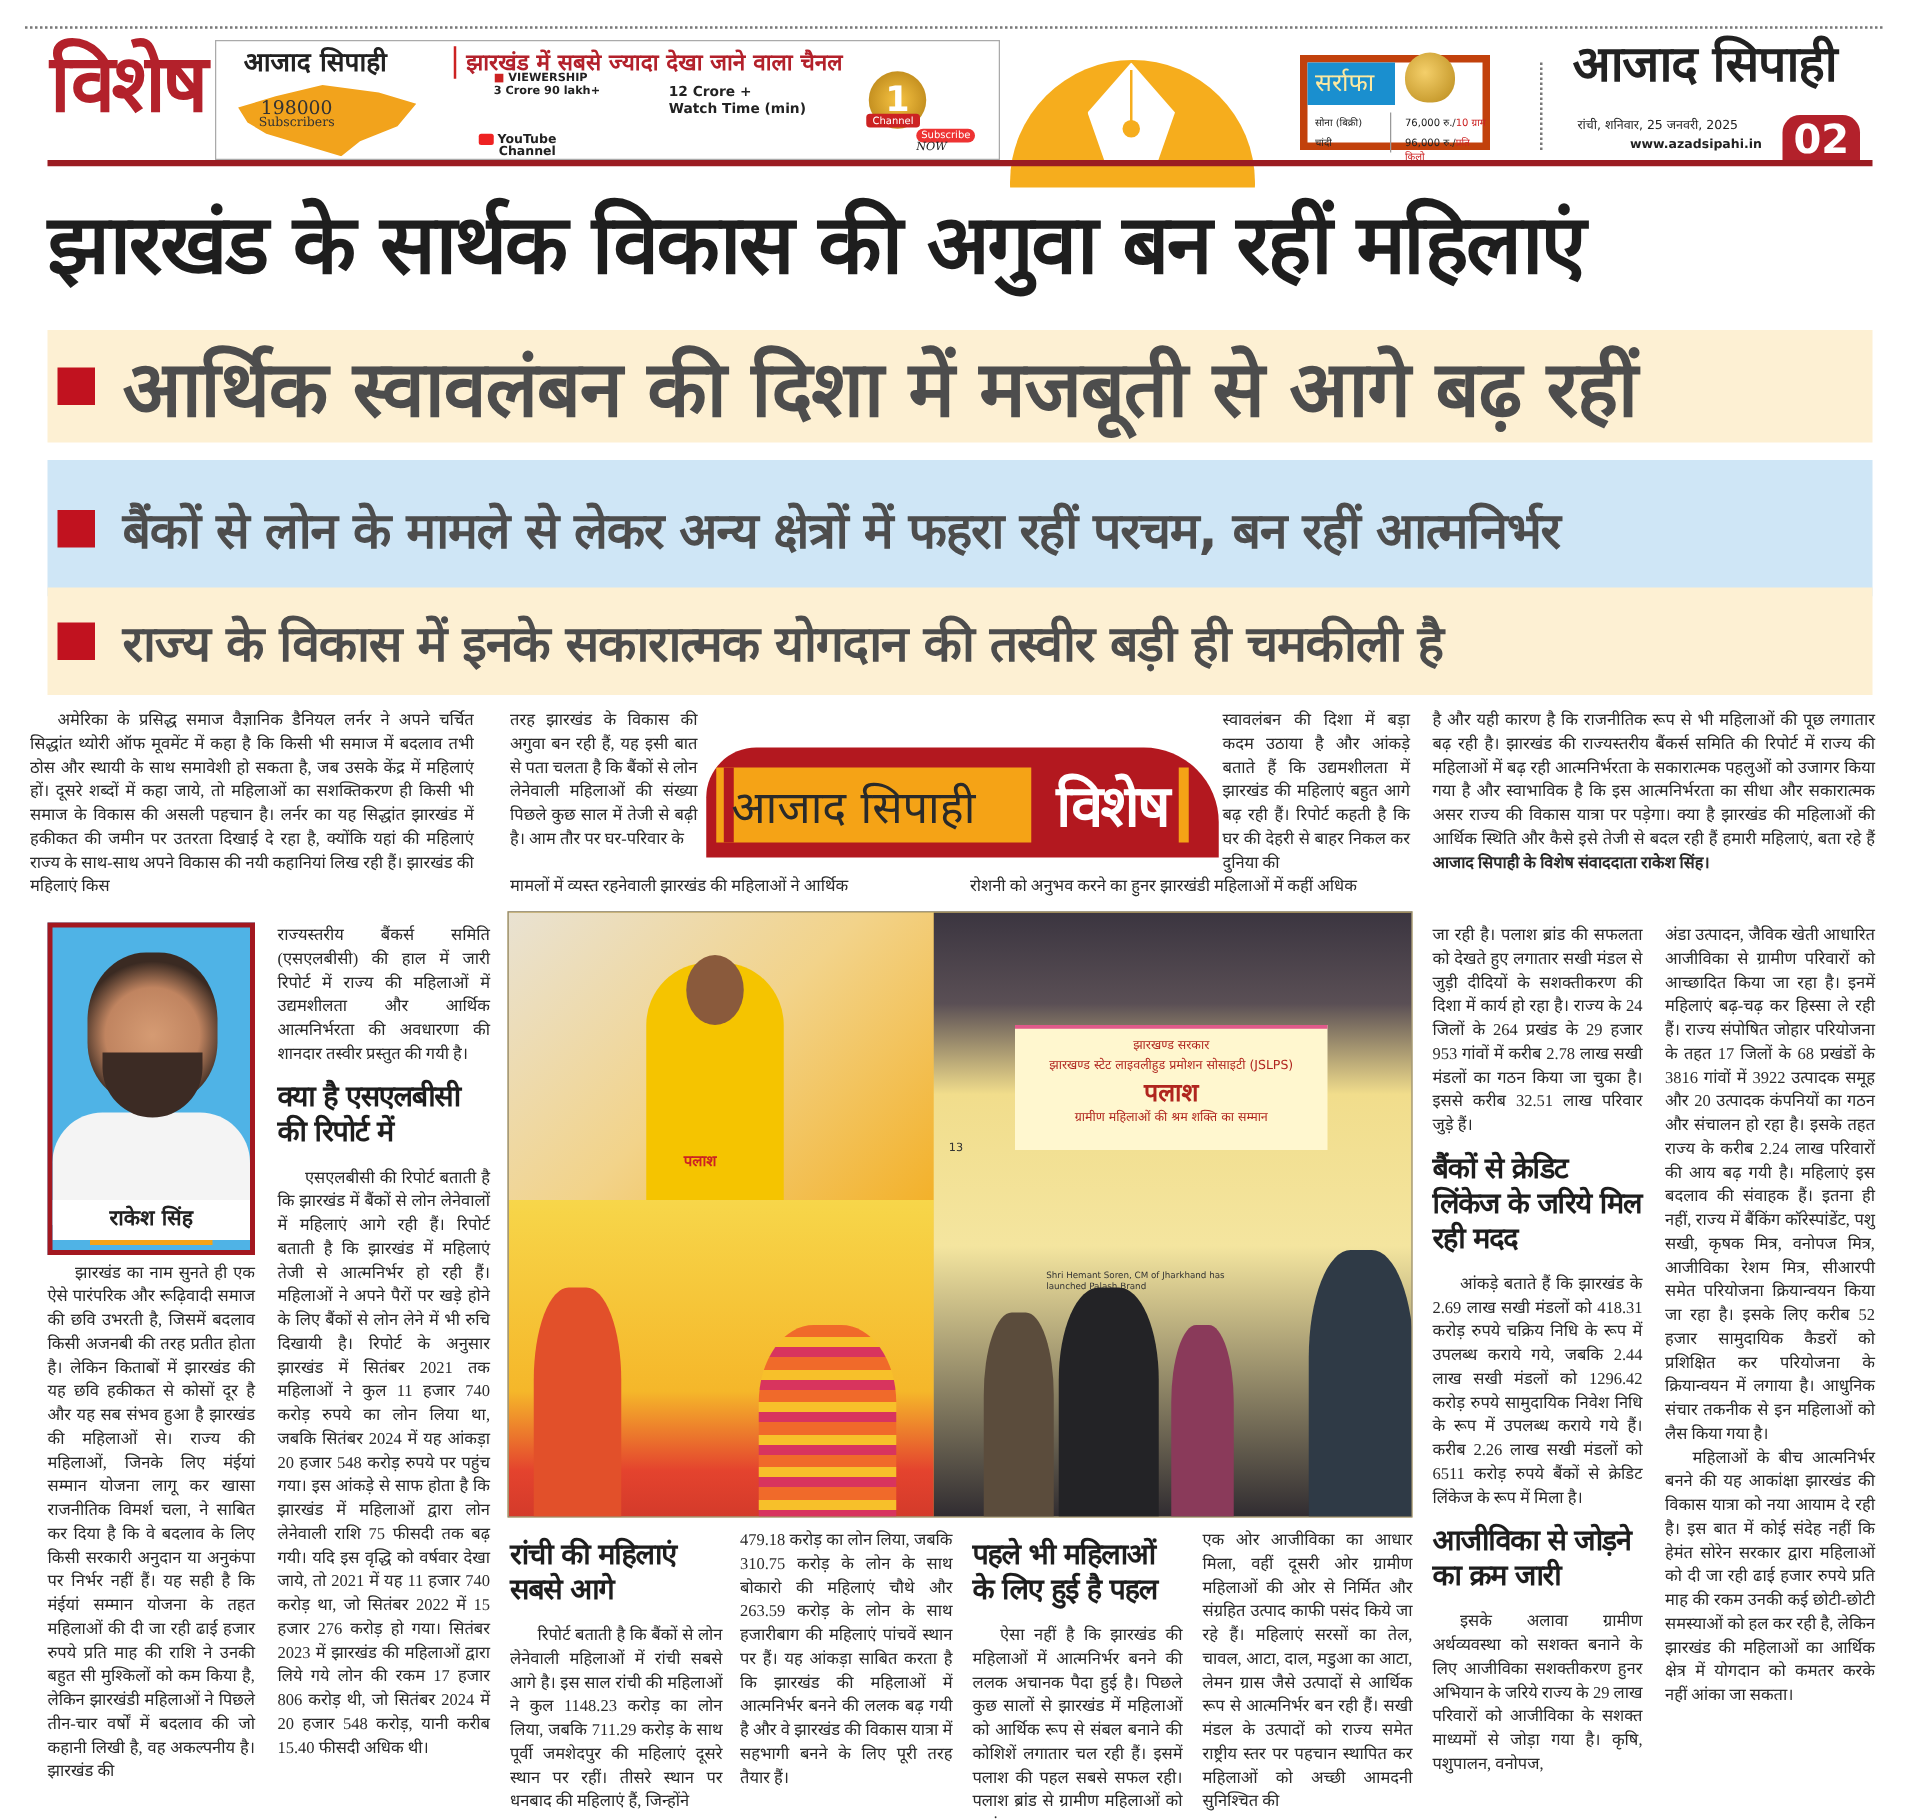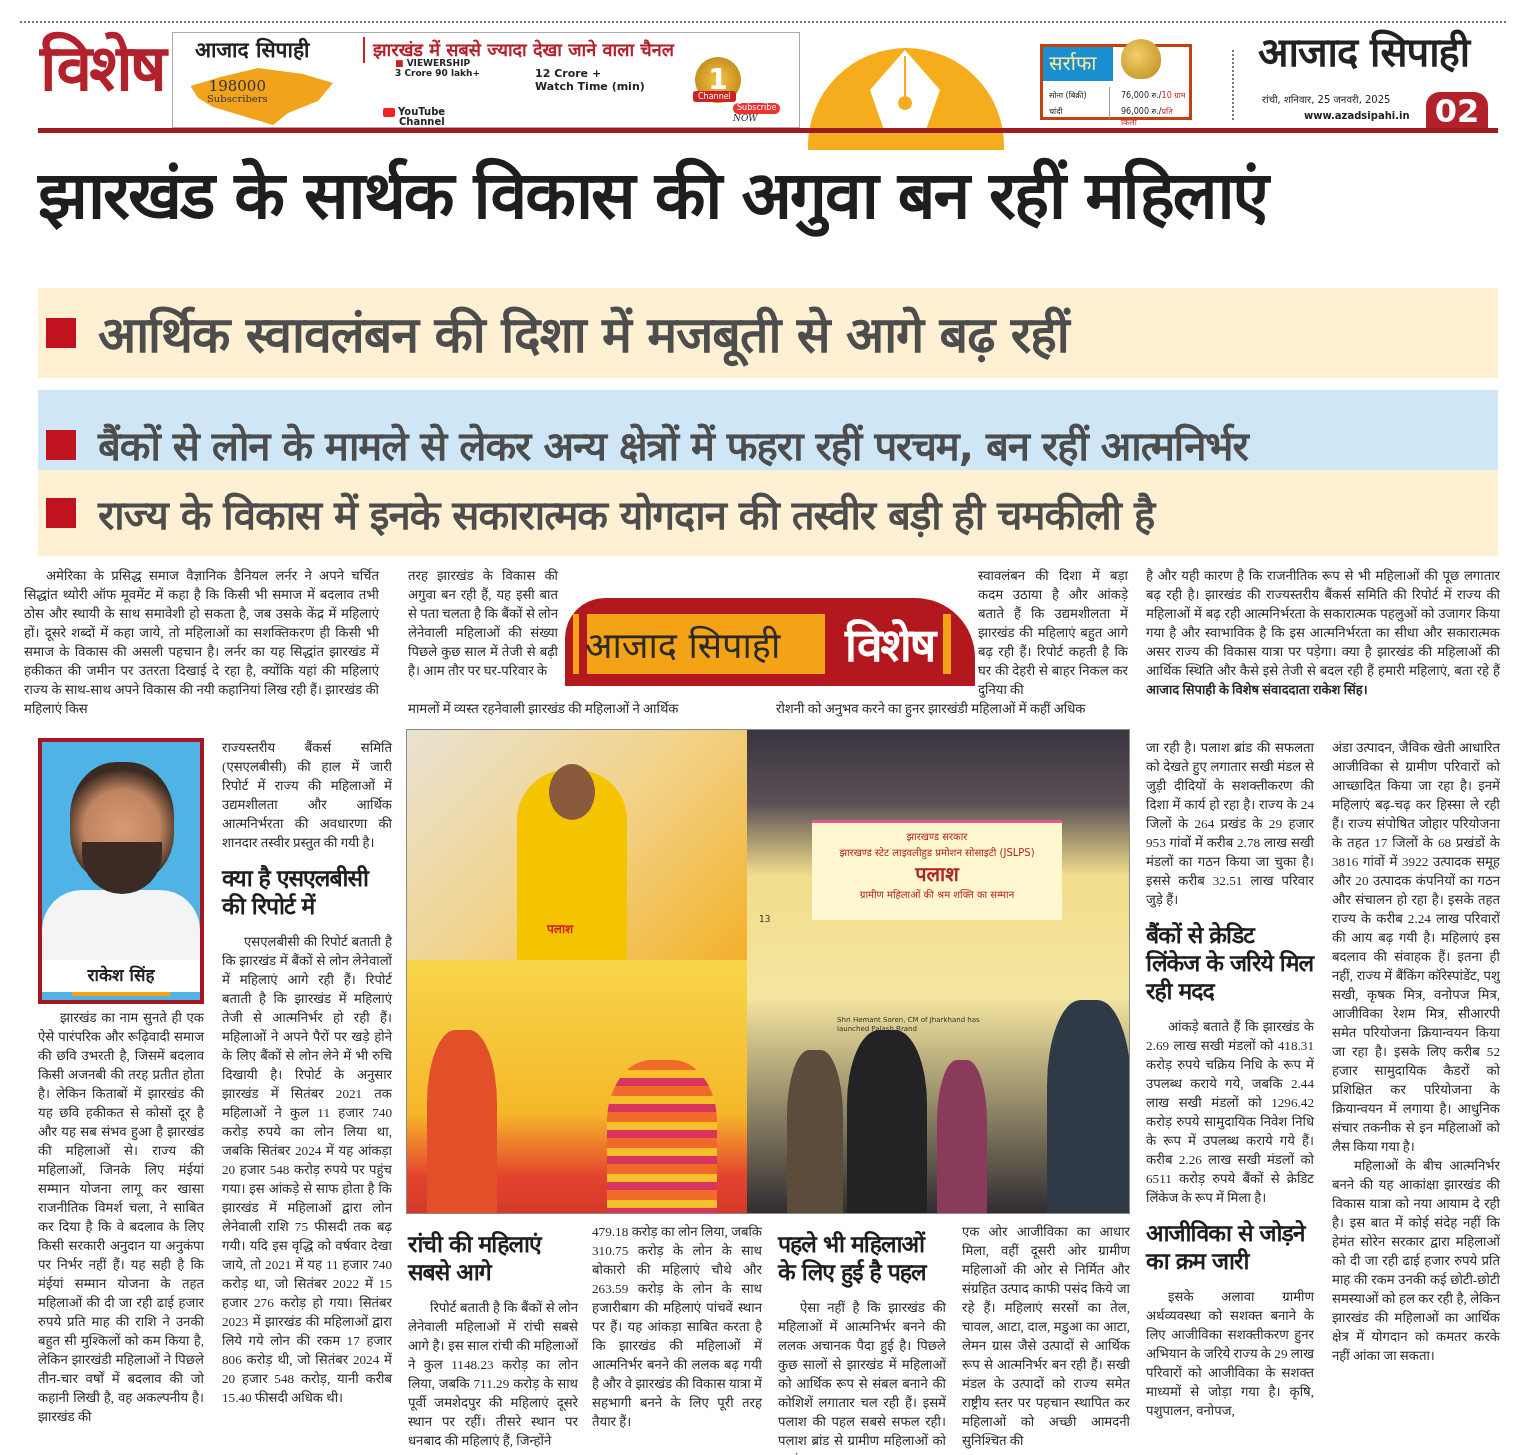--- a/index.html
+++ b/index.html
@@ -22,39 +22,39 @@
 .ad .yt i{display:inline-block;width:12px;height:9px;background:#e22;border-radius:2px;vertical-align:middle;margin-right:3px}
 .ad .trophy{position:absolute;left:522px;top:24px;width:46px;height:46px;border-radius:50%;background:radial-gradient(circle,#f7c443,#b07b12);color:#fff;font-size:28px;font-weight:bold;text-align:center;line-height:46px}
 .ad .chan{position:absolute;left:520px;top:58px;background:#c22;color:#fff;font-size:8px;padding:1px 5px;border-radius:3px}
 .ad .sub{position:absolute;left:560px;top:70px;font-size:8px;line-height:1.1;text-align:left}
 .ad .sub span{display:block;background:#e33;color:#fff;border-radius:6px;padding:1px 4px}
 .ad .sub em{font-family:"DejaVu Serif",serif;font-size:9px}
 .sun{left:808px;top:48px;width:196px;height:196px;border-radius:50%;background:#f6ad1d;clip-path:inset(0 0 48% 0)}
 .nib{left:870px;top:50px;width:70px;height:80px;background:#fff;clip-path:polygon(50% 0,100% 50%,80% 100%,20% 100%,0 50%)}
 .nib-dot{left:898px;top:96px;width:14px;height:14px;border-radius:50%;background:#f6ad1d}
 .nib-line{left:904px;top:56px;width:2px;height:42px;background:#f6ad1d}
-.saraf{left:1040px;top:44px;width:152px;height:76px;border:3px solid #c2410c;background:#fff}
+.saraf{left:1040px;top:44px;width:152px;height:76px;border:6px solid #c2410c;background:#fff}
 .saraf .hd{position:absolute;left:0;top:0;width:70px;height:34px;background:#1a8fcf;color:#fde9a0;font-size:20px;font-family:"DejaVu Serif",serif;padding:2px 6px}
 .saraf .bag{position:absolute;left:78px;top:-8px;width:40px;height:40px;border-radius:50% 50% 45% 45%;background:radial-gradient(circle at 40% 40%,#f4cf6a,#b98a1a)}
 .saraf .row{position:absolute;left:6px;font-size:8px;color:#222;width:140px}
 .saraf .row span.v{position:absolute;left:72px}
 .saraf .row span.u{color:#c22}
 .saraf .vsep{position:absolute;left:66px;top:40px;width:1px;height:32px;background:#999}
 .vdot{left:1232px;top:50px;height:70px;border-left:2px dotted #777}
 .paper-name{left:1258px;top:32px;font-size:40px;font-weight:bold;color:#222;letter-spacing:-1px;line-height:1}
 .dateline{left:1262px;top:92px;font-size:10px;color:#222}
 .web{left:1304px;top:110px;font-size:10px;font-weight:bold;color:#222}
 .pageno{left:1426px;top:92px;width:62px;height:38px;background:#b3212b;color:#fff;font-size:32px;font-weight:bold;text-align:center;line-height:38px;border-radius:14px 14px 0 0}
 .headline{left:38px;top:158px;width:1460px;font-size:66px;font-weight:bold;color:#1e1e1e;letter-spacing:-2px;line-height:1.15;white-space:nowrap}
 .deck{left:38px;width:1460px;height:90px;padding-left:8px;display:flex;align-items:center;white-space:nowrap;color:#4d4d4d;font-weight:bold;letter-spacing:-1px}
 .deck .sq{display:inline-block;width:30px;height:30px;background:#c1121f;margin-right:22px;flex:none}
 .deck.cream{background:#fdf0d3}
 .deck.blue{background:#cfe6f6}
-.d1{top:288px;font-size:50px}
-.d2{top:390px;font-size:40px;height:109px}
+.d1{top:264px;font-size:62px}
+.d2{top:368px;font-size:40px;height:109px}
 .d3{top:470px;font-size:40px;height:86px}
 .col{position:absolute;font-family:"Liberation Serif","DejaVu Serif",serif;font-size:13.2px;line-height:19px;color:#2a2a2a;text-align:justify}
 .col p{text-indent:22px;margin:0}
 .col .noin{text-indent:0}
 .sub-hd{font-family:"DejaVu Sans",sans-serif;font-weight:bold;font-size:23px;line-height:28px;color:#1e1e1e;letter-spacing:-1px;margin:12px 0;text-align:left}
 .byline{font-weight:bold;font-family:Liberation Serif, serif;font-size:13px}
 .banner{left:565px;top:598px;width:410px;height:88px;background:#b3181f;border-radius:40px 60px 0 0}
 .banner .y{position:absolute;left:14px;top:16px;width:246px;height:60px;background:#f5a316;border-left:8px solid #b3181f;outline:none}
 .banner .y::before{content:"";position:absolute;left:-14px;top:0;width:6px;height:60px;background:#f5a316}
 .banner .t1{position:absolute;left:20px;top:22px;font-size:36px;color:#2a2a2a;white-space:nowrap}

